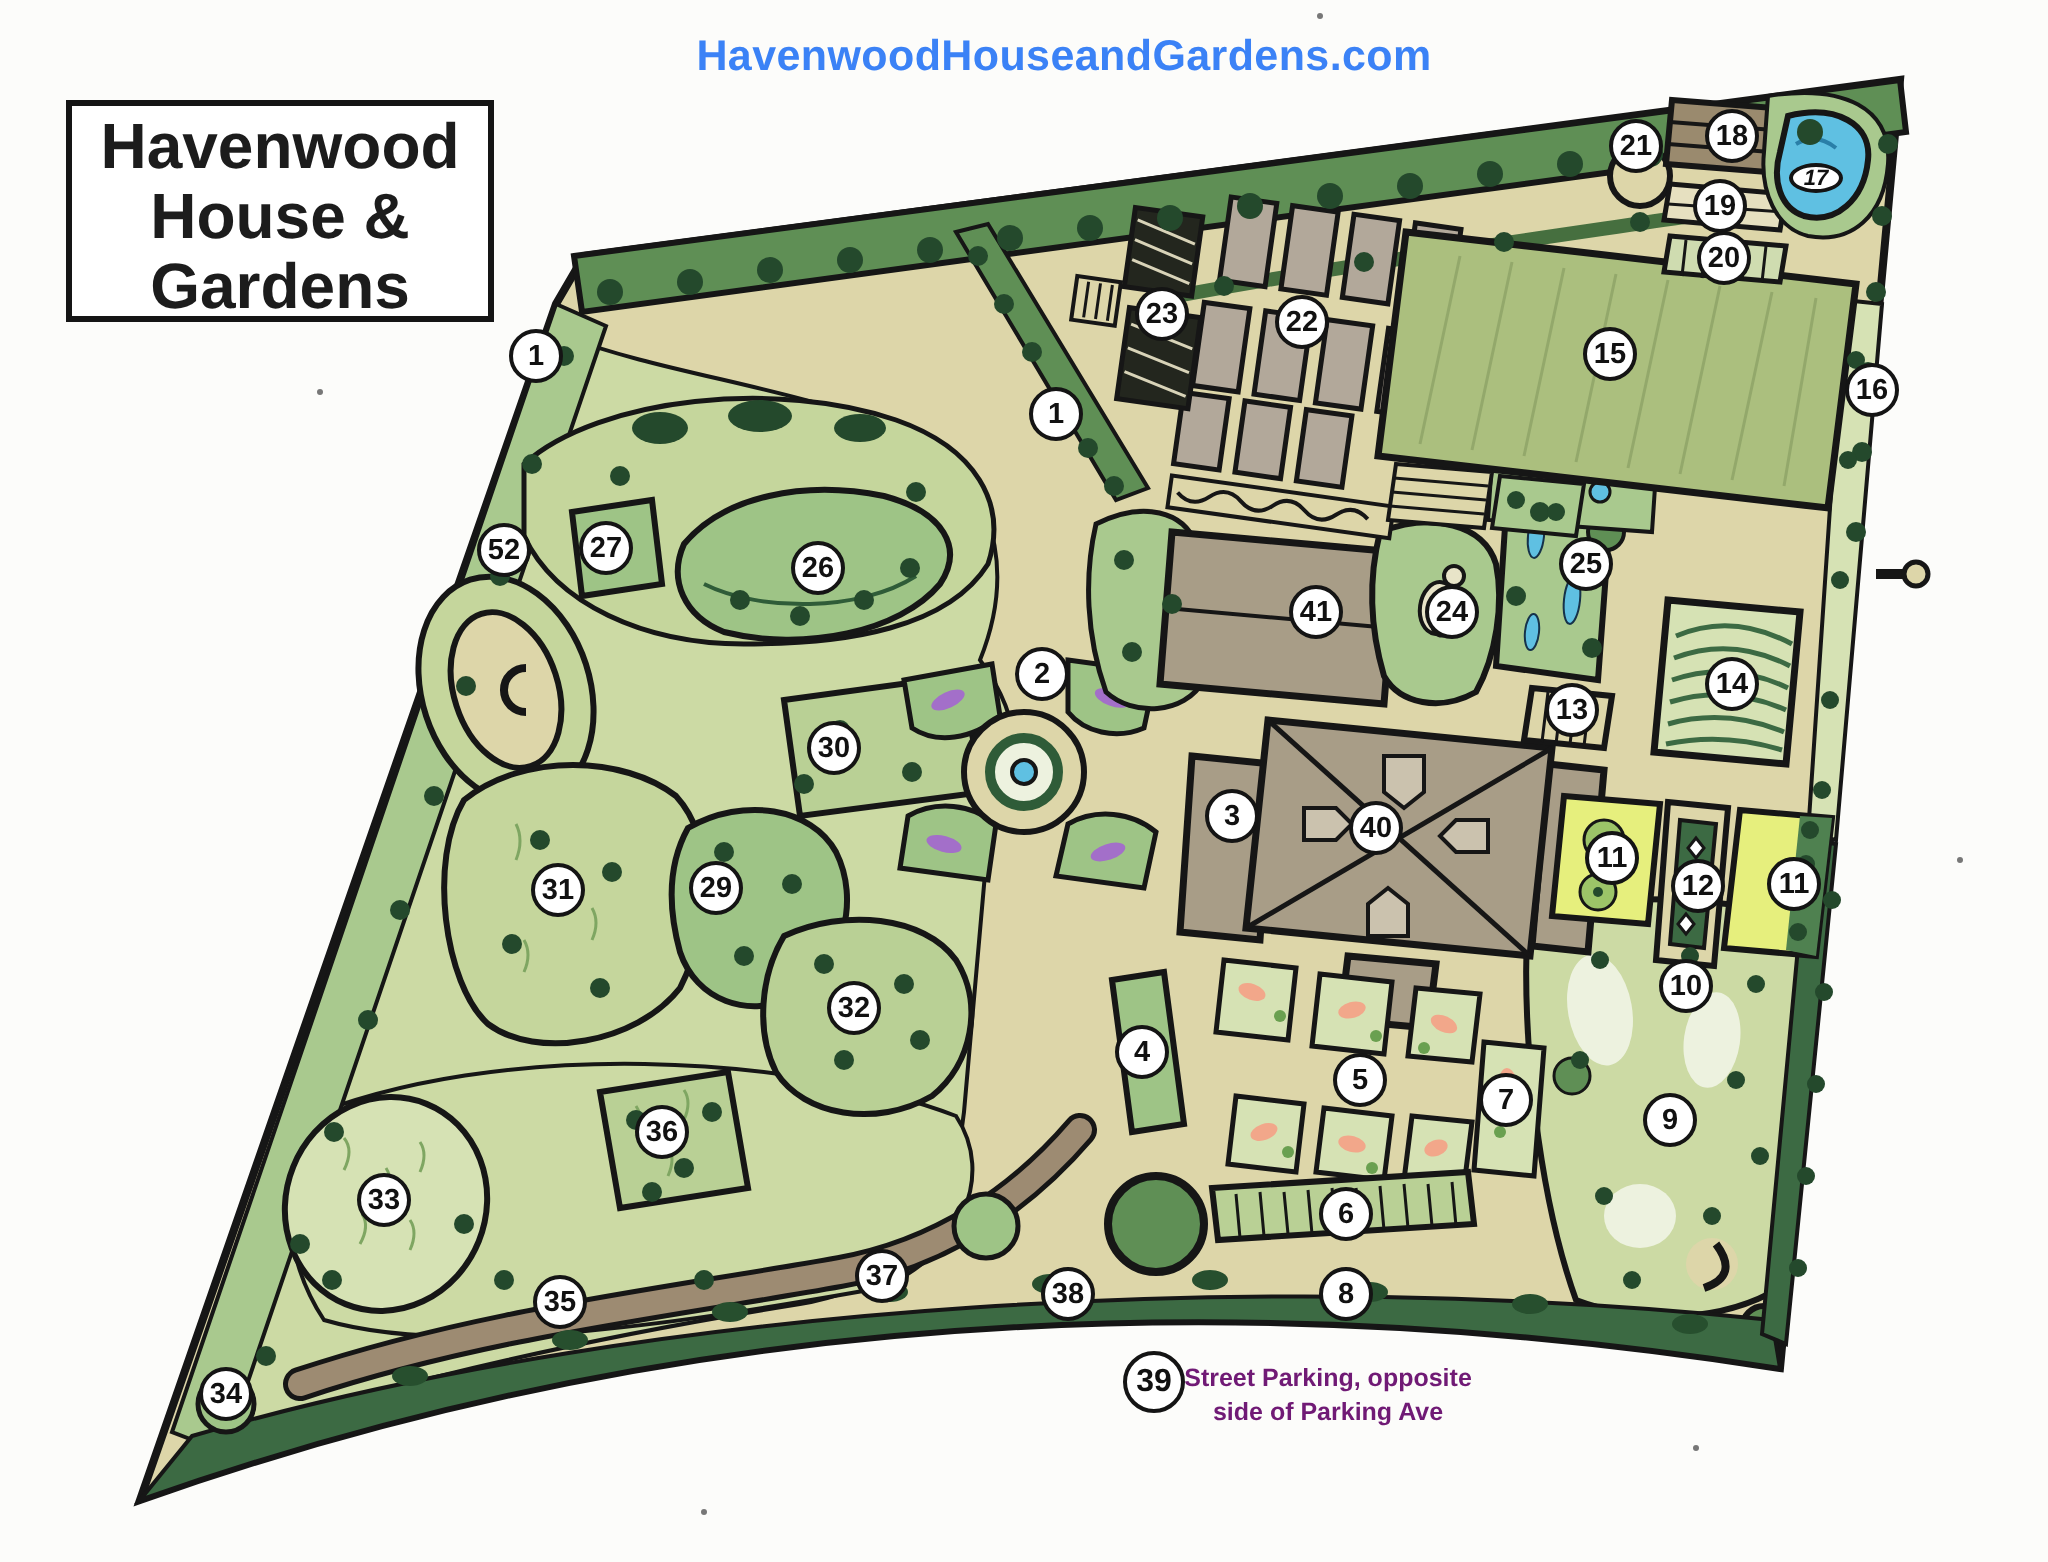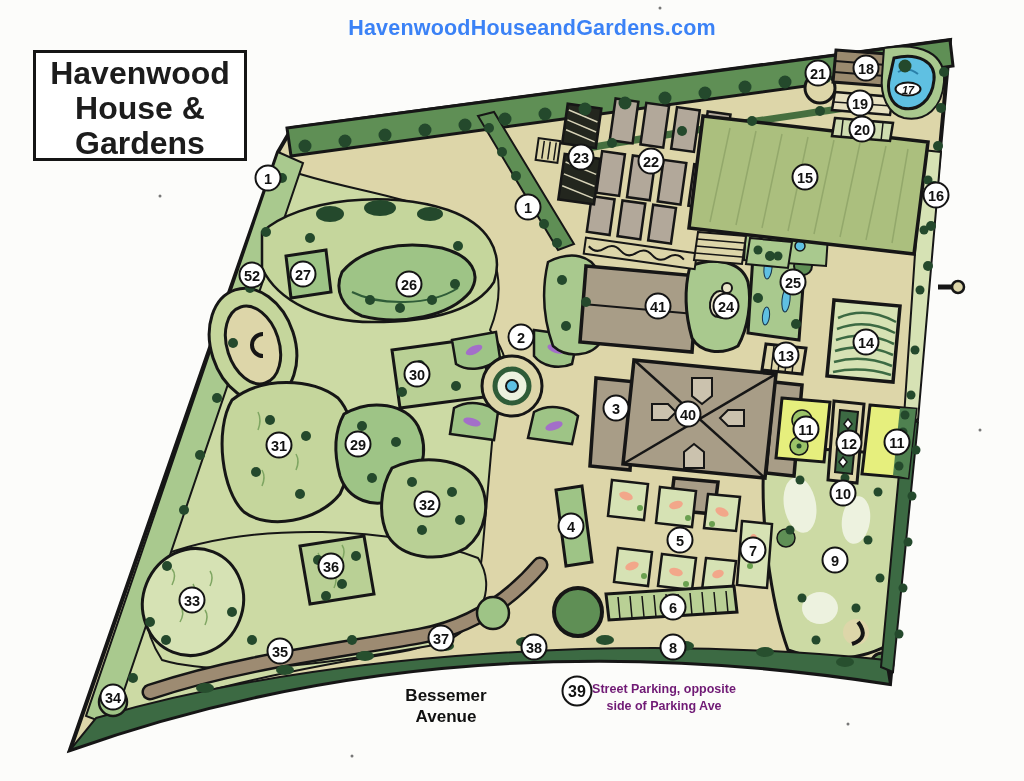--- a/index.html
+++ b/index.html
@@ -409,24 +409,20 @@
 
 <div class="abs" id="site-title">HavenwoodHouseandGardens.com</div>
 
 <div class="abs" id="title-box">
   <div>Havenwood</div>
   <div>House &amp;</div>
   <div>Gardens</div>
 </div>
 
 
-<div class="abs roadlabel" id="road-bottom">
-  <div>Bessemer</div>
-  <div>Avenue</div>
-</div>
 
 <div class="abs" id="note-39">
   <div>Street Parking, opposite</div>
   <div>side of Parking Ave</div>
 </div>
 
 <div class="abs" id="markers" style="left:0;top:0;width:1024px;height:781px;">
       <div class="marker" style="left: 268px; top: 178px; width: 27px; height: 27px; font-size: 14.5px;">1</div>
       <div class="marker" style="left: 528px; top: 207px; width: 27px; height: 27px; font-size: 14.5px;">1</div>
       <div class="marker" style="left: 521px; top: 337px; width: 27px; height: 27px; font-size: 14.5px;">2</div>

